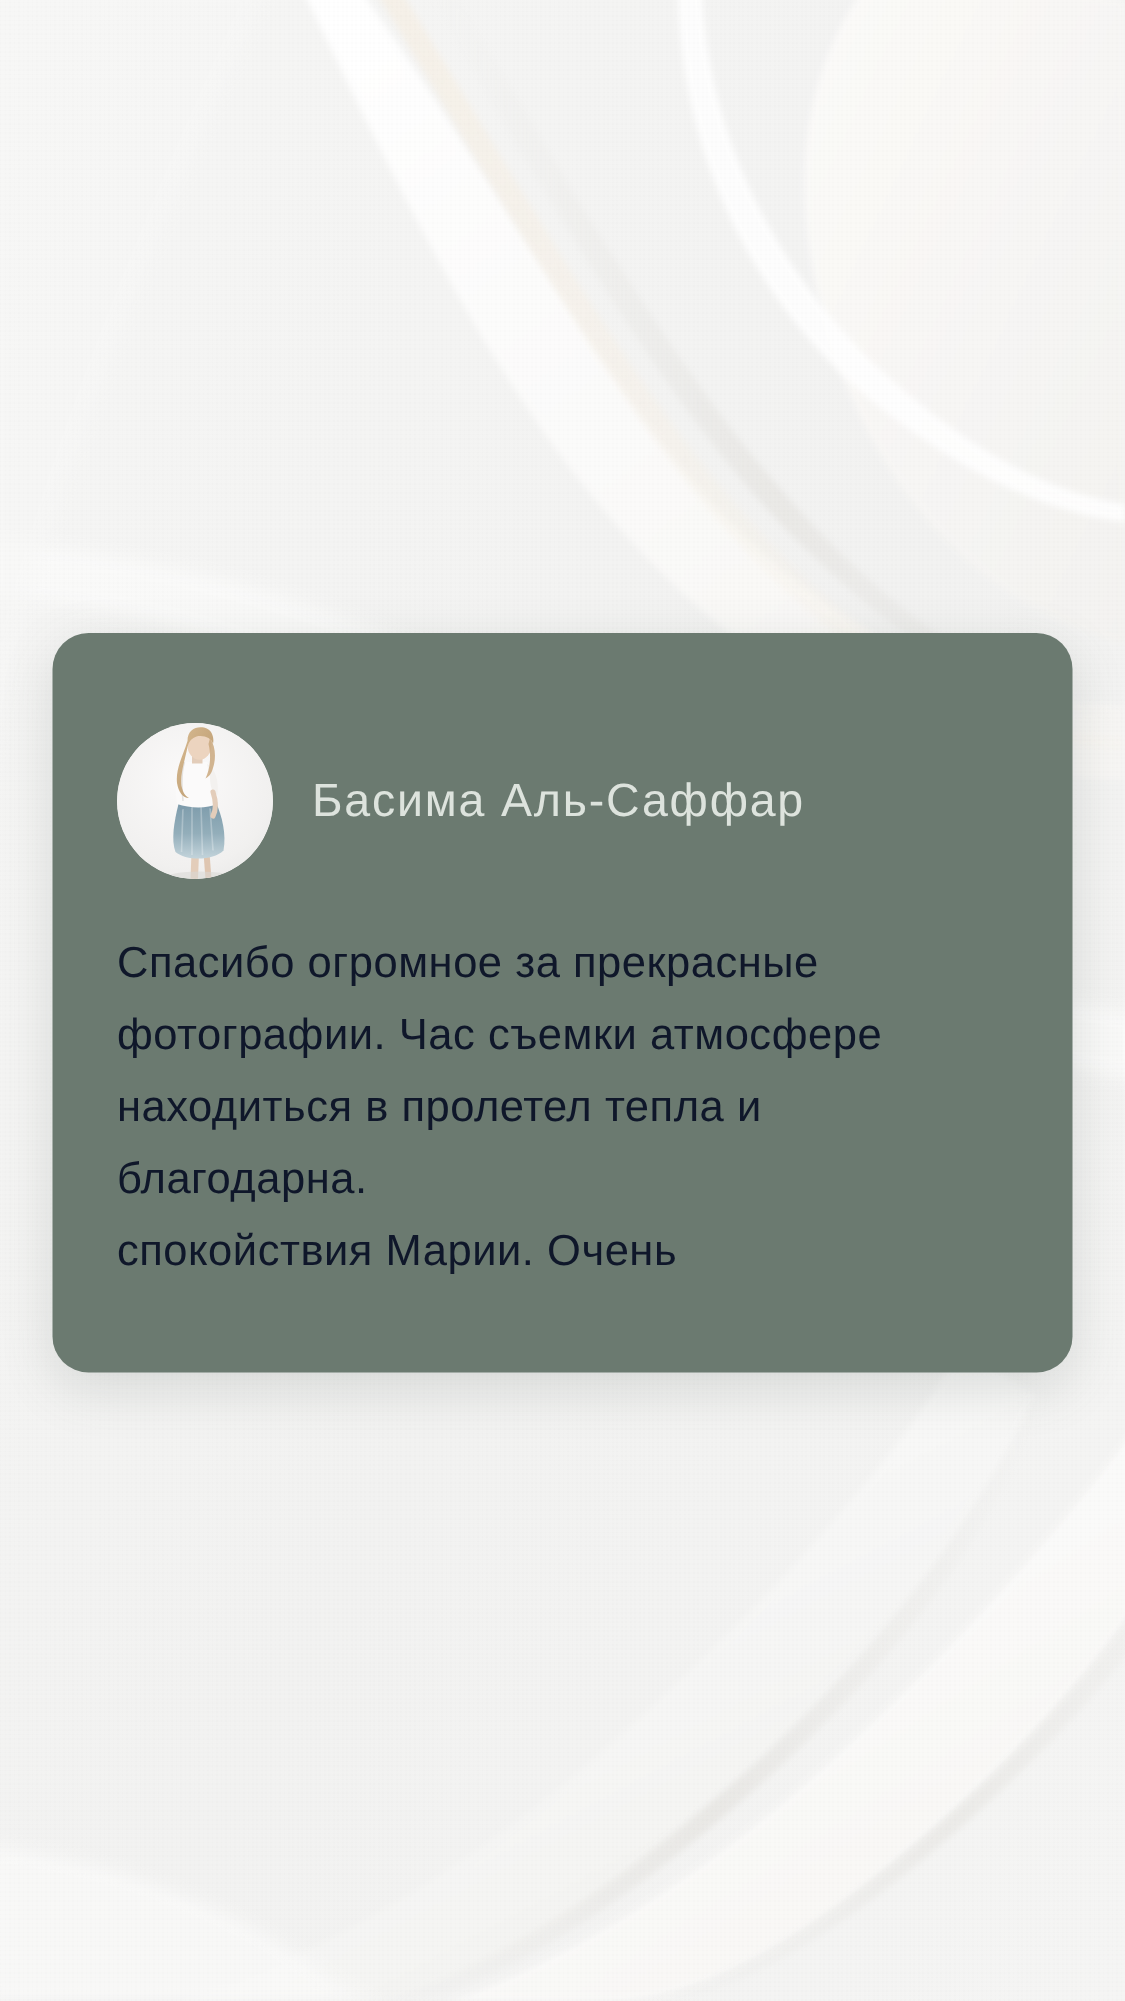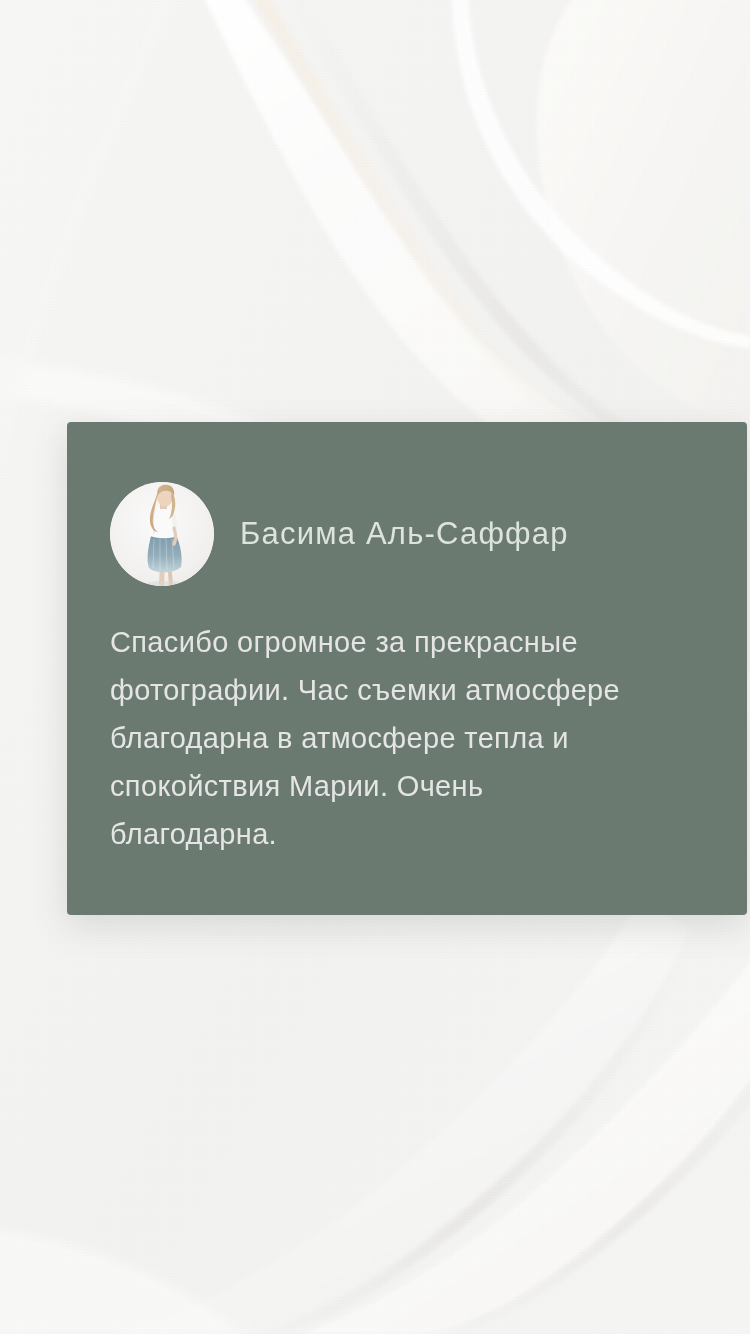--- a/index.html
+++ b/index.html
@@ -40,26 +40,25 @@
       repeating-linear-gradient(90deg, rgba(0,0,0,.010) 0px, rgba(0,0,0,.010) 1px, rgba(255,255,255,0) 1px, rgba(255,255,255,0) 3px);
   }
 
   
   .card {
     position: absolute;
     left: 35px;
     top: 422px;
     width: 680px;
     height: 493px;
-    border-radius: 4px;
+    border-radius: 24px;
     background: #6b7a70;
     box-shadow: 0 10px 34px rgba(90,100,92,.18);
     box-sizing: border-box;
     padding: 60px 56px 0 43px;
-    margin-left: 32px;
   }
 
   .card-header {
     display: flex;
     align-items: center;
     gap: 26px;
     height: 104px;
   }
 
   
@@ -85,21 +84,21 @@
   }
 
   
   .quote {
     margin: 0;
     padding-top: 32px;
     font-size: 29px;
     font-weight: 300;
     line-height: 48px;
     letter-spacing: .35px;
-    color: #e5e5e5;
+    color: #0f172a;
     max-width: 575px;
   }
   .quote .ln { display: block; white-space: nowrap; }
 </style>
 </head>
 <body>
 
 <div class="screen">
 
   <svg class="bg-layer" viewBox="0 0 750 1334" preserveAspectRatio="none" aria-hidden="true">
@@ -228,19 +227,19 @@
           </g>
         </svg>
       </div>
 
       <div class="author-name">Басима Аль-Саффар</div>
     </div>
 
     <p class="quote">
       <span class="ln">Спасибо огромное за прекрасные</span>
       <span class="ln">фотографии. Час съемки атмосфере</span>
-      <span class="ln">благодарна в атмосфере тепла и</span>
+      <span class="ln">находиться в пролетел тепла и</span>
+      <span class="ln">благодарна.</span>
       <span class="ln">спокойствия Марии. Очень</span>
-      <span class="ln">благодарна.</span>
     </p>
 
   </div>
 </div>
 
 </body></html>

